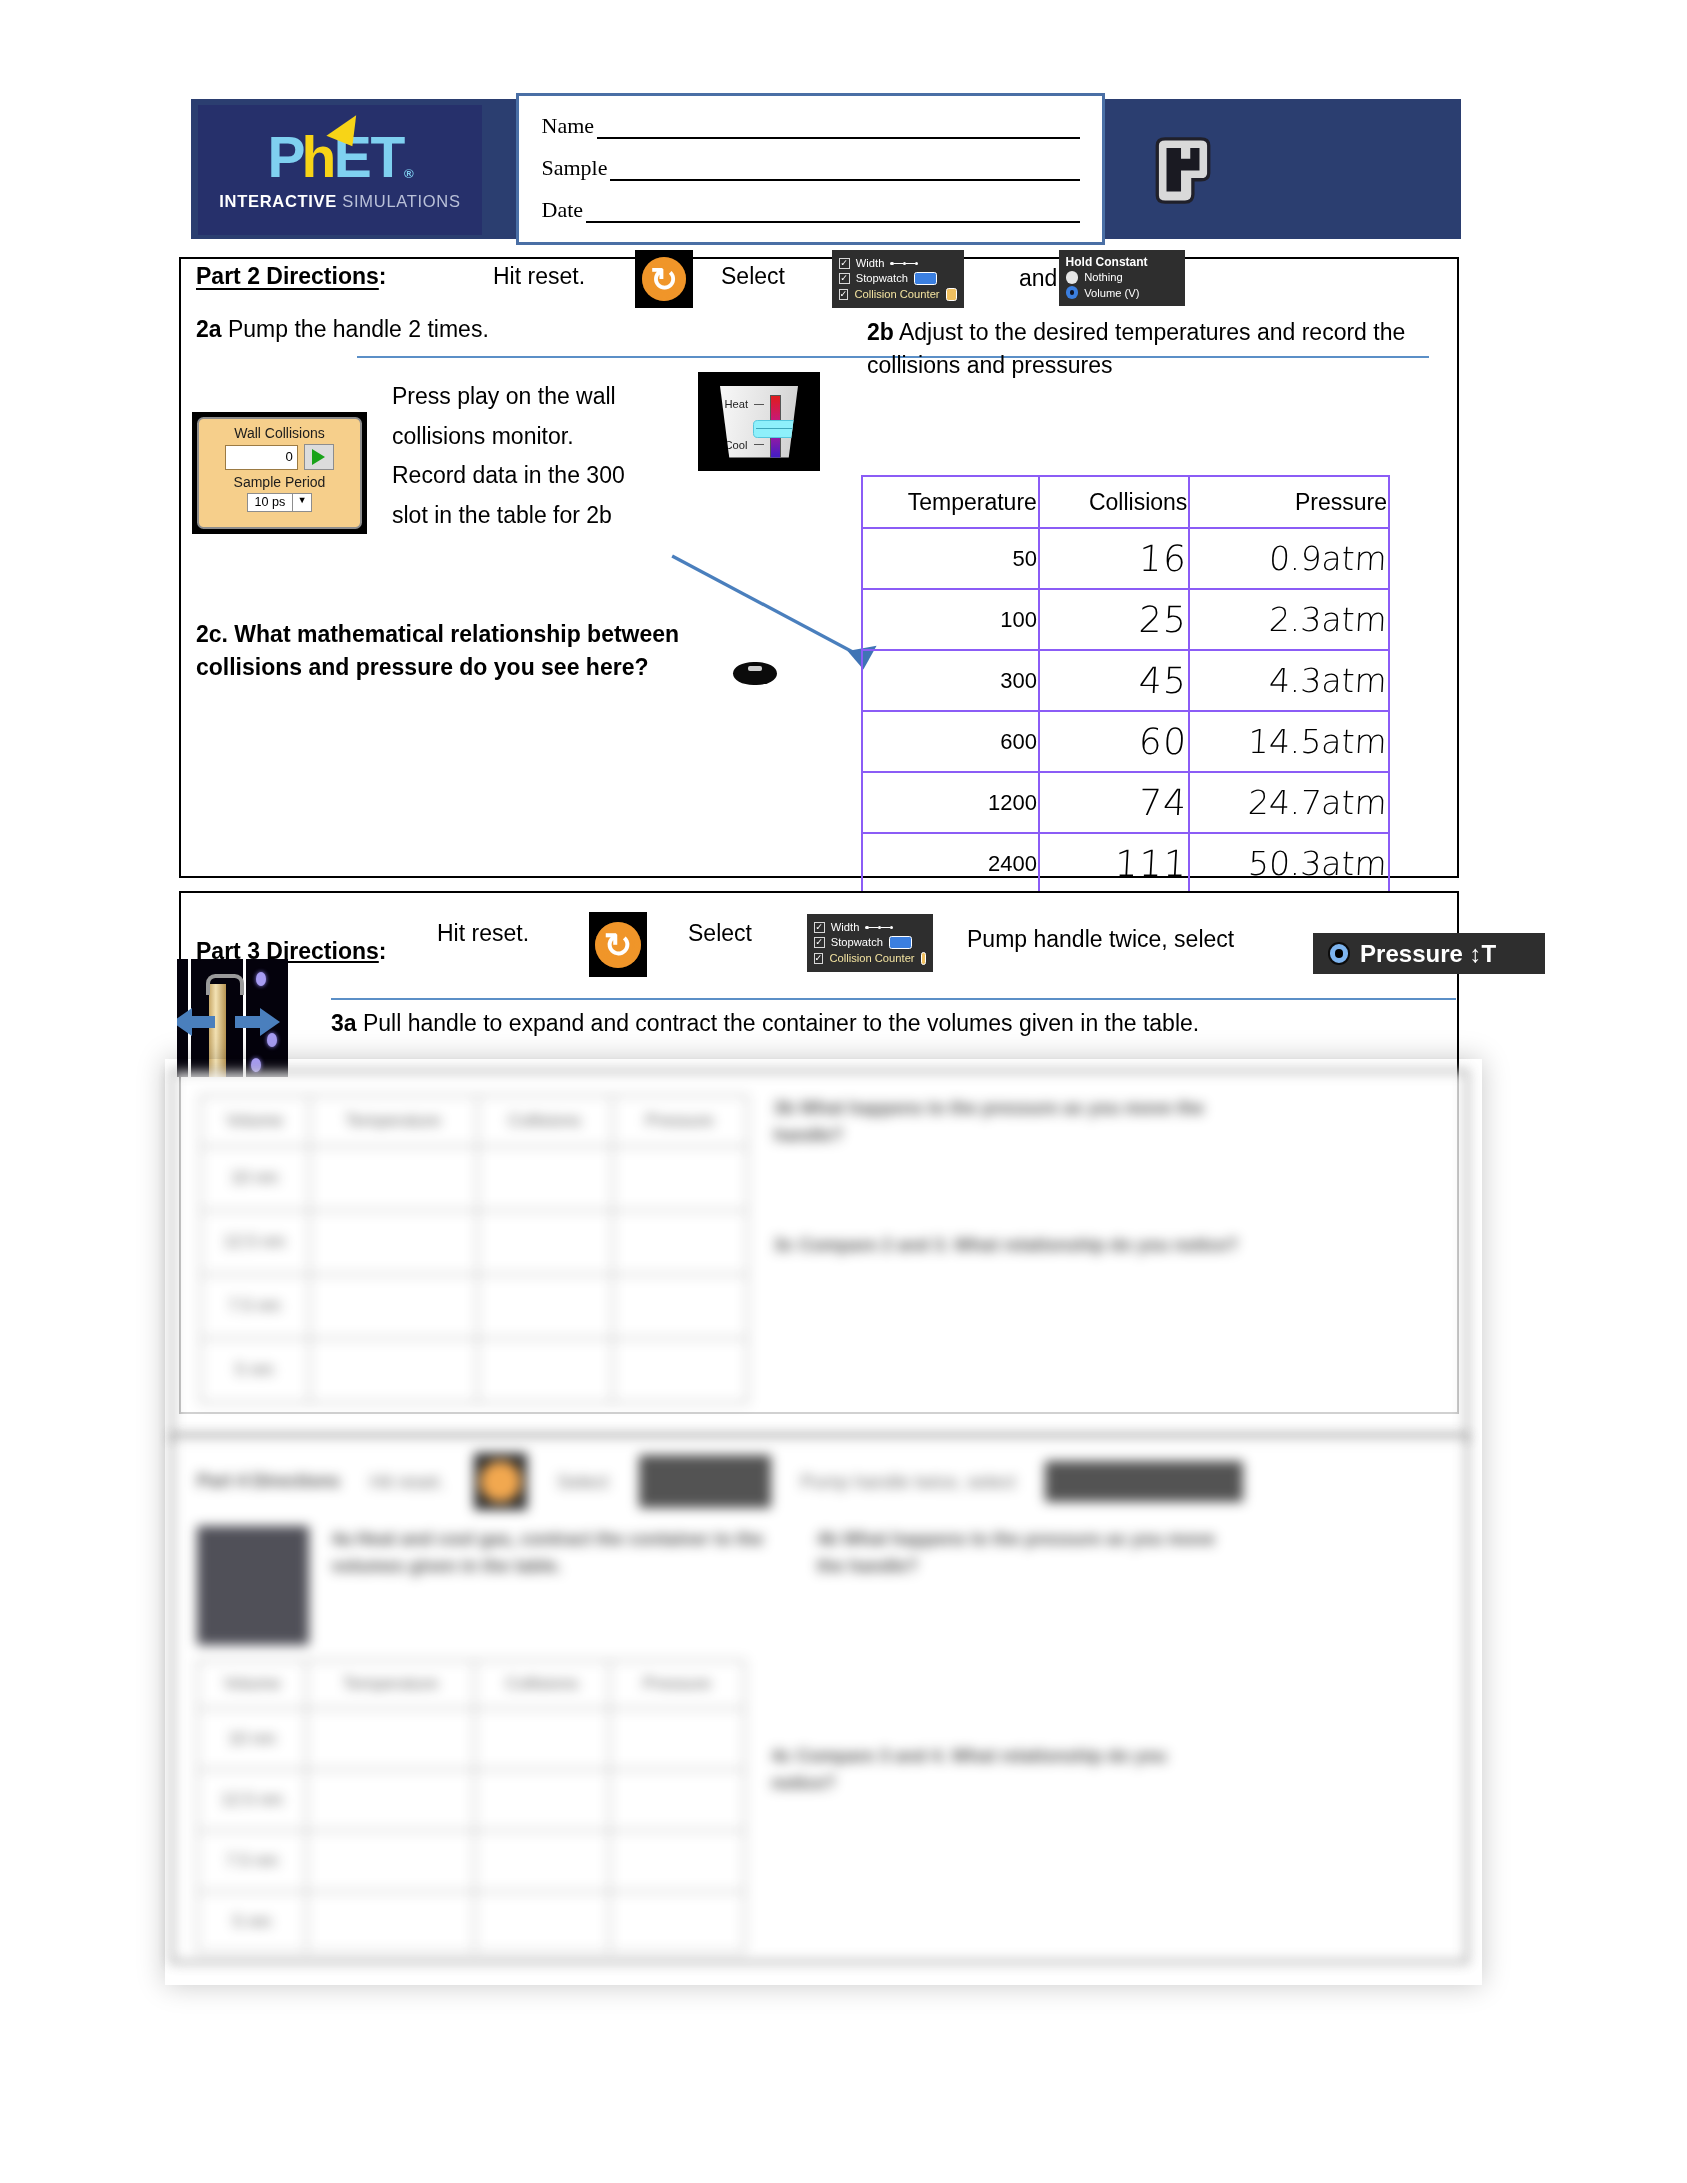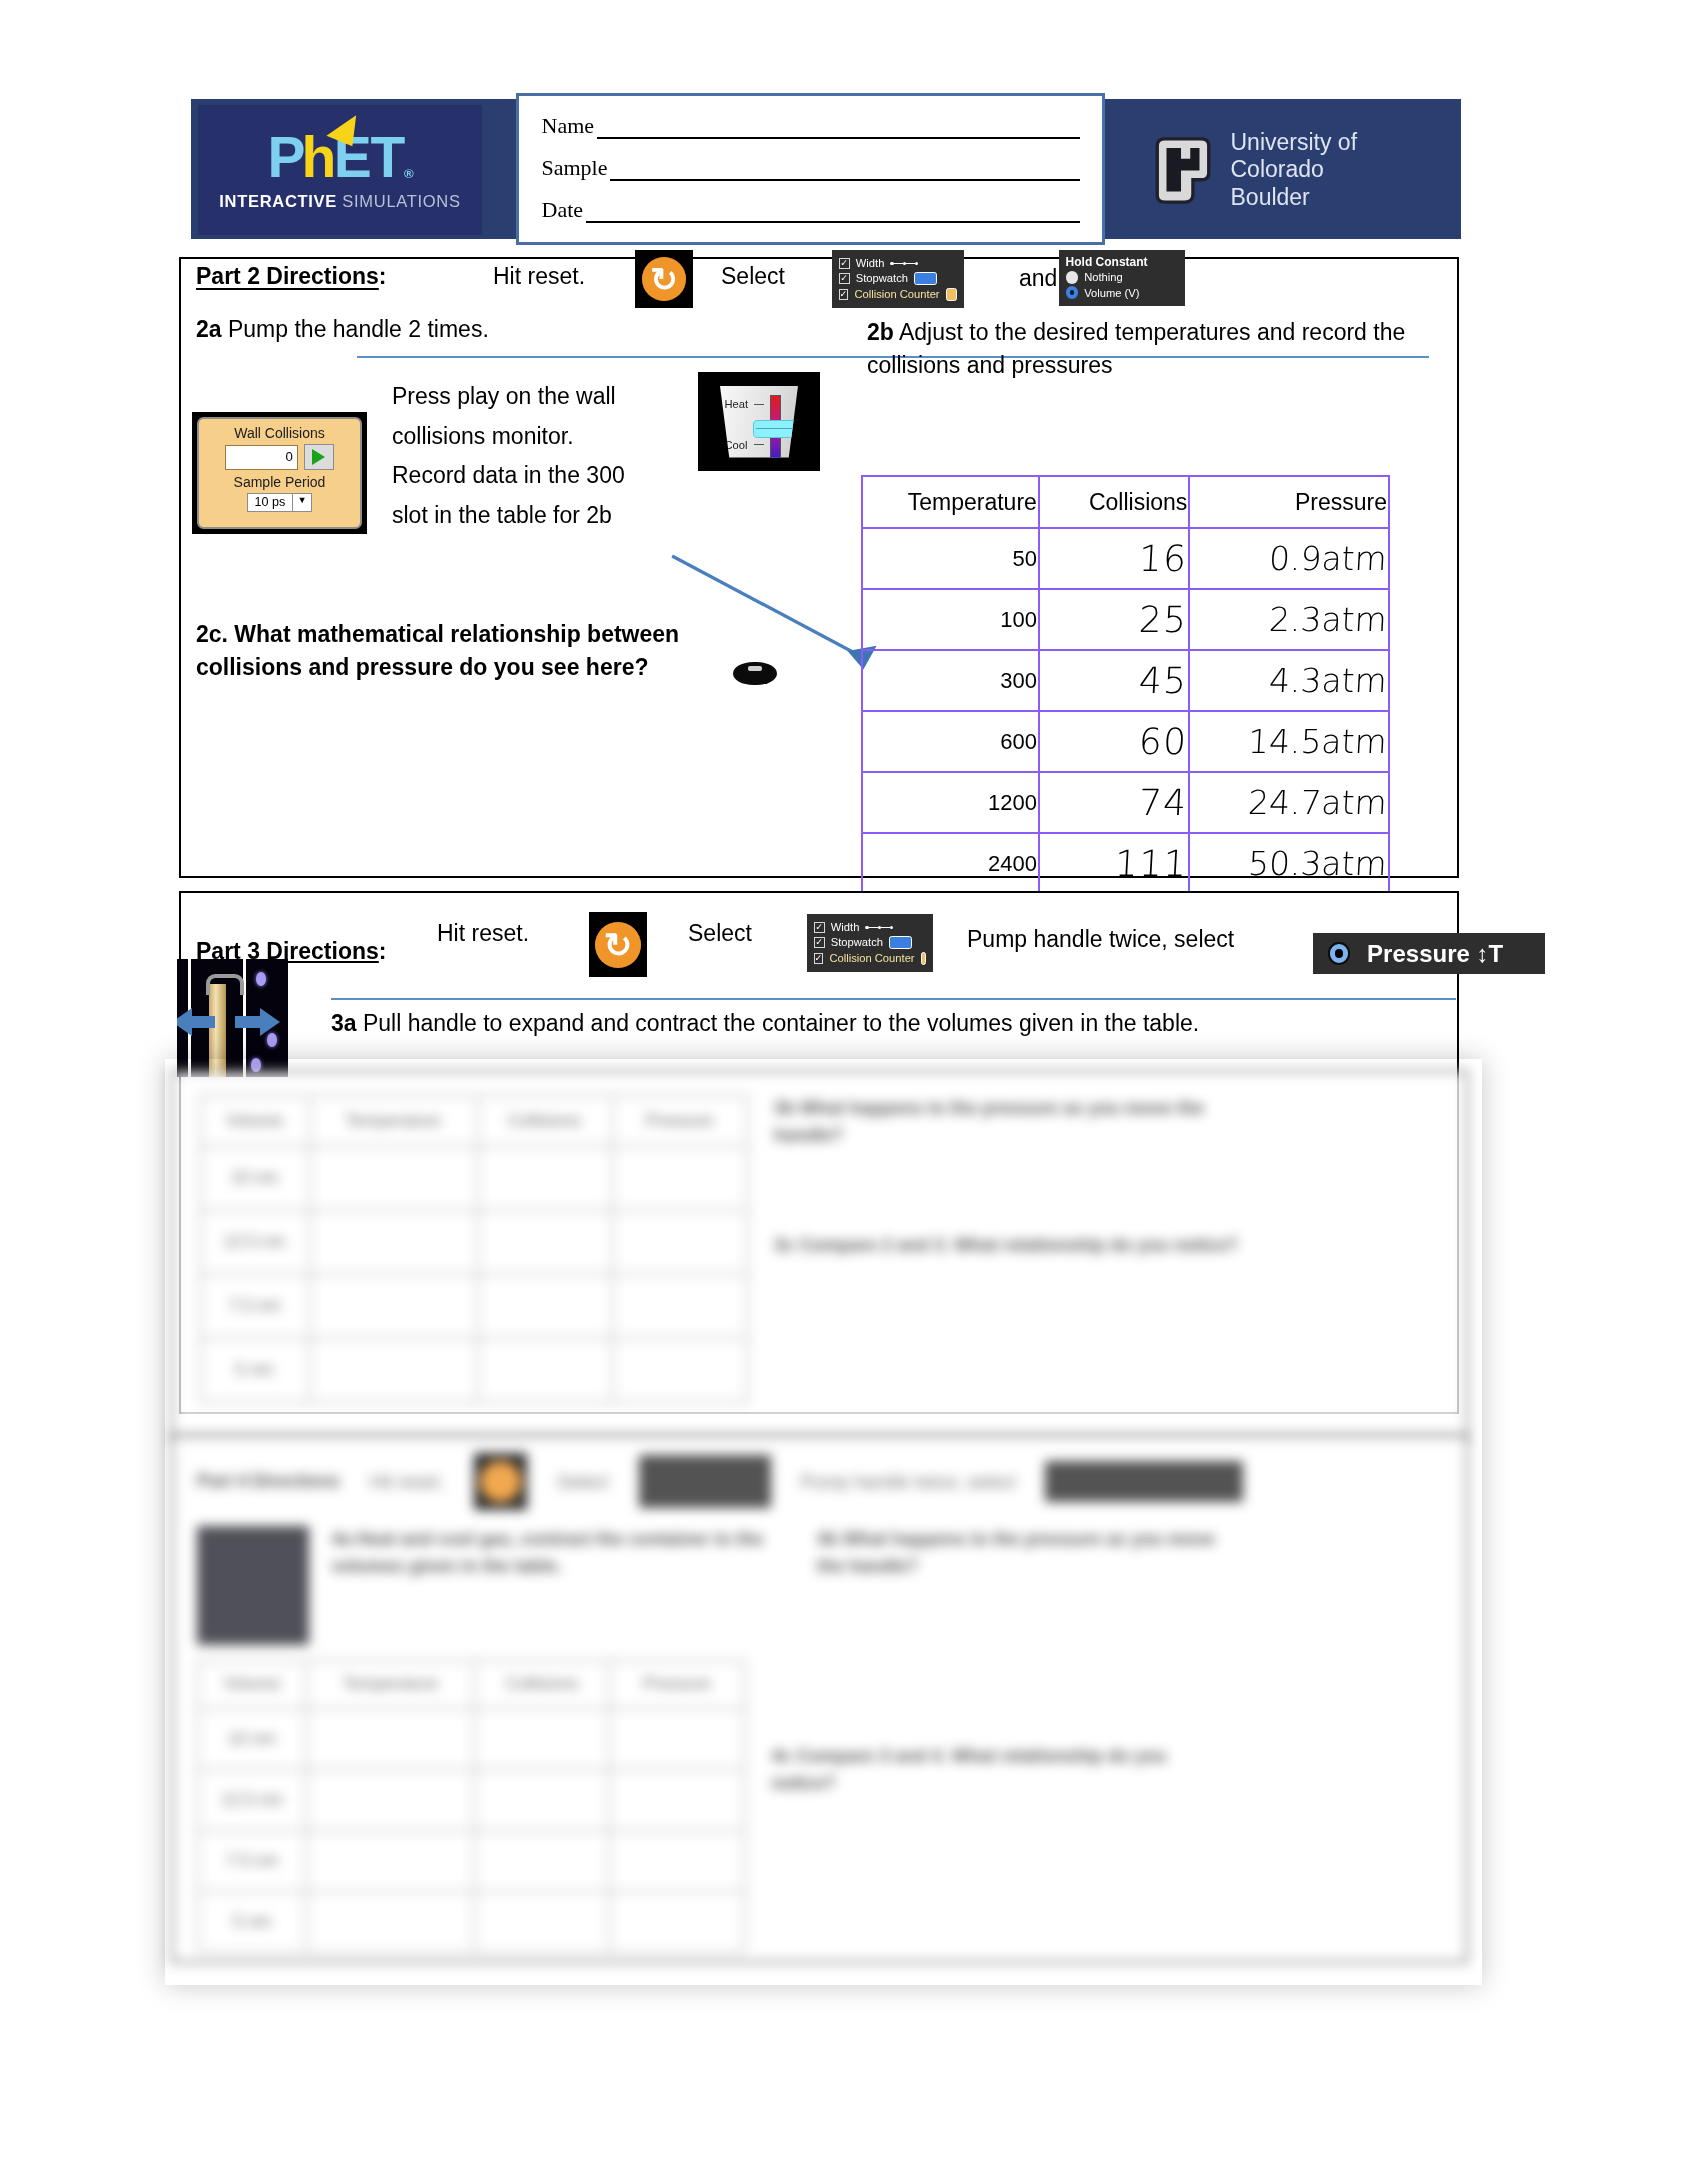--- a/index.html
+++ b/index.html
@@ -131,21 +131,21 @@
   #part3-box{left:179px;top:891px;width:1280px;height:523px;border:2.6px solid #000;box-sizing:border-box;background:#fff;}
   #p3-title{left:196px;top:938px;font-size:23px;font-weight:bold;}
   #p3-hitreset{left:437px;top:920px;font-size:23px;}
   #p3-select{left:688px;top:920px;font-size:23px;}
   #p3-reset{left:589px;top:912px;width:58px;height:65px;}
   #p3-reset .reset-ring{width:46px;height:46px;}
   #p3-reset .inner{font-size:34px;}
   #p3-chk{left:807px;top:914px;width:126px;}
   #p3-pump{left:967px;top:926px;font-size:23px;}
   #p3-pressure{left:1313px;top:933px;width:232px;height:41px;background:#2e2e2e;
-    display:flex;align-items:center;gap:17px;padding-left:14.6px;box-sizing:border-box;}
+    display:flex;align-items:center;gap:10px;padding-left:14.6px;box-sizing:border-box;}
   #p3-pressure .radio{width:22.5px;height:22.5px;background:#7db4ef;border:2px solid #0c0c0c;box-sizing:border-box;}
   #p3-pressure .radio i{width:8.6px;height:8.6px;background:#000;}
   .pr-label{color:#fff;font-size:24px;font-weight:bold;}
 
   #cont-img{left:177px;top:959px;width:111px;height:118px;background:#04020c;position:relative;overflow:hidden;}
   .ci-wallL{position:absolute;left:10.6px;top:0;width:3.3px;height:100%;background:#fff;}
   .ci-wallR{position:absolute;left:66px;top:0;width:3.3px;height:100%;background:#fff;}
   .ci-rod{position:absolute;left:32px;top:25px;width:17px;height:93px;
     background:linear-gradient(90deg,#c9a968,#f3e2b4 40%,#b79452);}
   .ci-hook{position:absolute;left:29px;top:14.6px;width:30px;height:17px;
@@ -206,24 +206,20 @@
     <span class="nb-line"></span>
   </div>
 </div>
 
 <div class="abs" id="cu-block">
   <div id="cu-mark">
     <svg width="62" height="69" viewBox="0 0 94 104">
       <path d="M8 14 Q8 4 20 4 L74 4 Q86 4 86 14 L86 56 Q86 66 74 66 L62 66 L62 88 Q62 100 50 100 L20 100 Q8 100 8 90 Z" fill="#d9d9d9" stroke="#20202a" stroke-width="5"></path>
       <path d="M22 18 L44 18 L44 34 L58 34 L58 18 L72 18 L72 52 L44 52 L44 84 L22 84 Z" fill="#1a1a22"></path>
     </svg>
-  </div>
-  <div class="cu-text">
-    <div>University of Colorado</div>
-    <div>Boulder</div>
   </div>
 </div>
 
 <div class="abs" id="part2-box"></div>
 
 <div class="abs" id="p2-title">
   <u>Part 2 Directions</u><span>:</span>
 </div>
 <div class="abs" id="p2-hitreset">Hit reset.</div>
 <div class="abs reset-ico" id="p2-reset">

